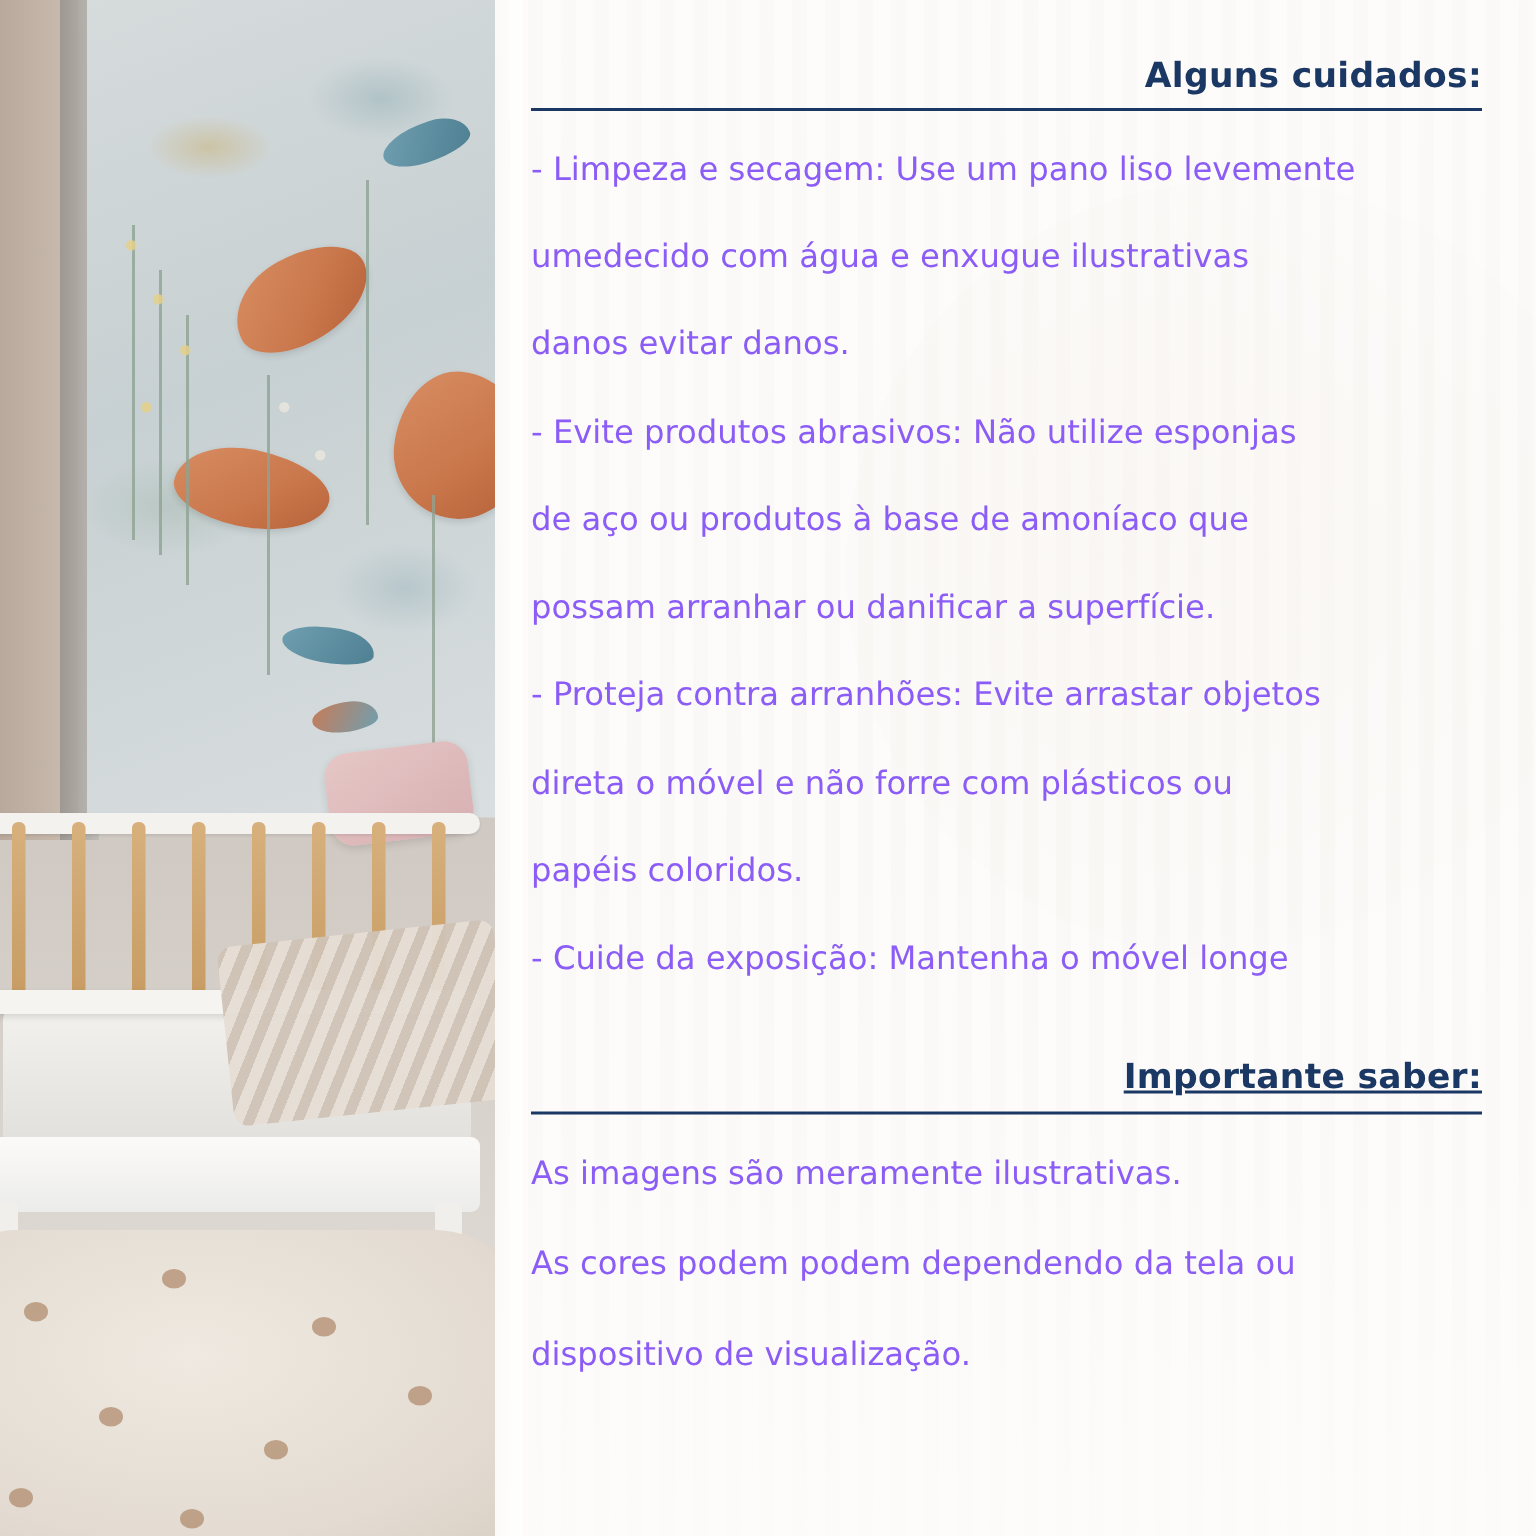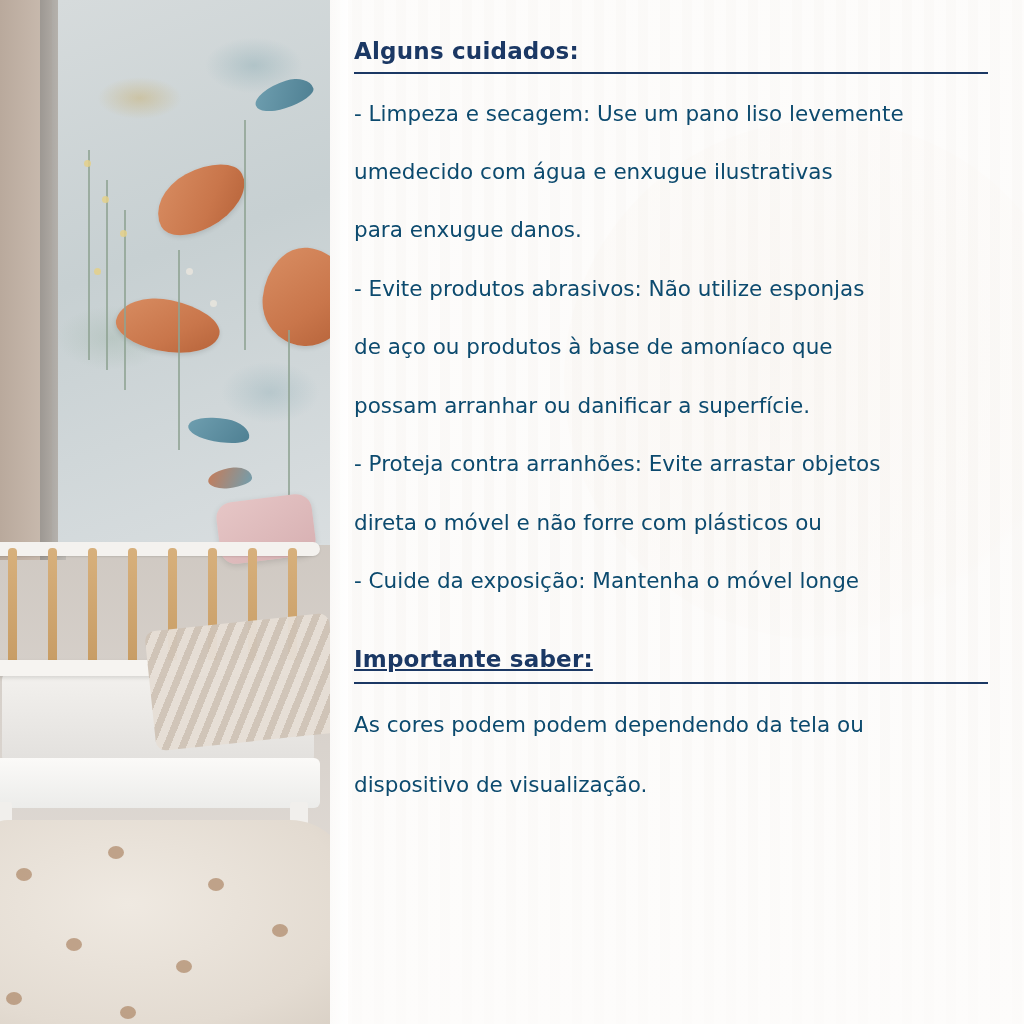--- a/index.html
+++ b/index.html
@@ -220,32 +220,33 @@
     padding: 38px 36px 0 24px;
   }
 
   .section-title {
     font-family: "DejaVu Sans", sans-serif;
     font-weight: bold;
     font-size: 23px;
     color: #1b3864;
     letter-spacing: .2px;
     margin: 0 0 8px 0;
+    text-align: right;
   }
   .rule {
     height: 2px;
     background: #1b3864;
     margin: 0 0 8px 0;
     border: 0;
   }
   .body-line {
     font-family: "DejaVu Sans", sans-serif;
     font-size: 21.5px;
     line-height: 1.72;
-    color: #0c4a6e;
+    color: #8b5cf6;
     white-space: nowrap;
   }
   .section-two {
     margin-top: 46px;
   }
   .section-two .section-title { margin-bottom: 10px; text-decoration: underline; }
   .section-two .body-line { line-height: 1.8; }
 </style>
 </head>
 <body>
@@ -318,32 +319,34 @@
     <div class="bg-fade"></div>
     <div class="panel-edge"></div>
 
     <div class="content">
 
       <section>
         <h2 class="section-title">Alguns cuidados:</h2>
         <hr class="rule">
         <p class="body-line">- Limpeza e secagem: Use um pano liso levemente</p>
         <p class="body-line">umedecido com água e enxugue ilustrativas</p>
-        <p class="body-line">para enxugue danos.</p>
+        <p class="body-line">danos evitar danos.</p>
         <p class="body-line">- Evite produtos abrasivos: Não utilize esponjas</p>
         <p class="body-line">de aço ou produtos à base de amoníaco que</p>
         <p class="body-line">possam arranhar ou danificar a superfície.</p>
         <p class="body-line">- Proteja contra arranhões: Evite arrastar objetos</p>
         <p class="body-line">direta o móvel e não forre com plásticos ou</p>
+        <p class="body-line">papéis coloridos.</p>
         <p class="body-line">- Cuide da exposição: Mantenha o móvel longe</p>
       </section>
 
       <section class="section-two">
         <h2 class="section-title">Importante saber:</h2>
         <hr class="rule">
+        <p class="body-line">As imagens são meramente ilustrativas.</p>
         <p class="body-line">As cores podem podem dependendo da tela ou</p>
         <p class="body-line">dispositivo de visualização.</p>
 
       </section>
 
     </div>
   </div>
 
 </div>
 

